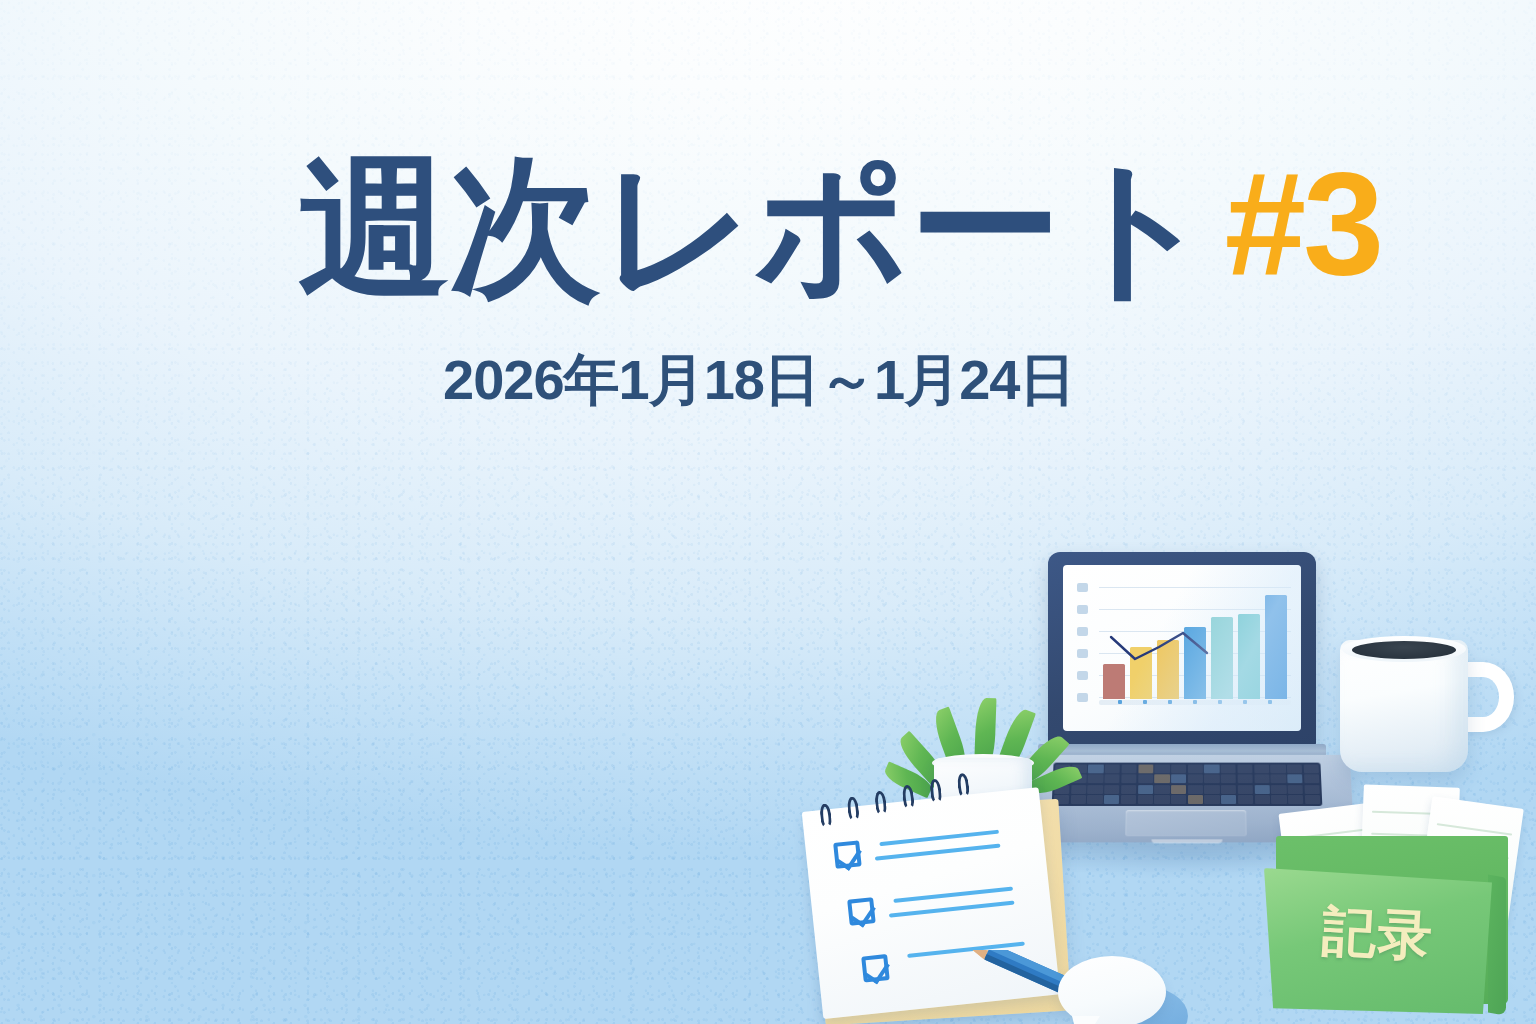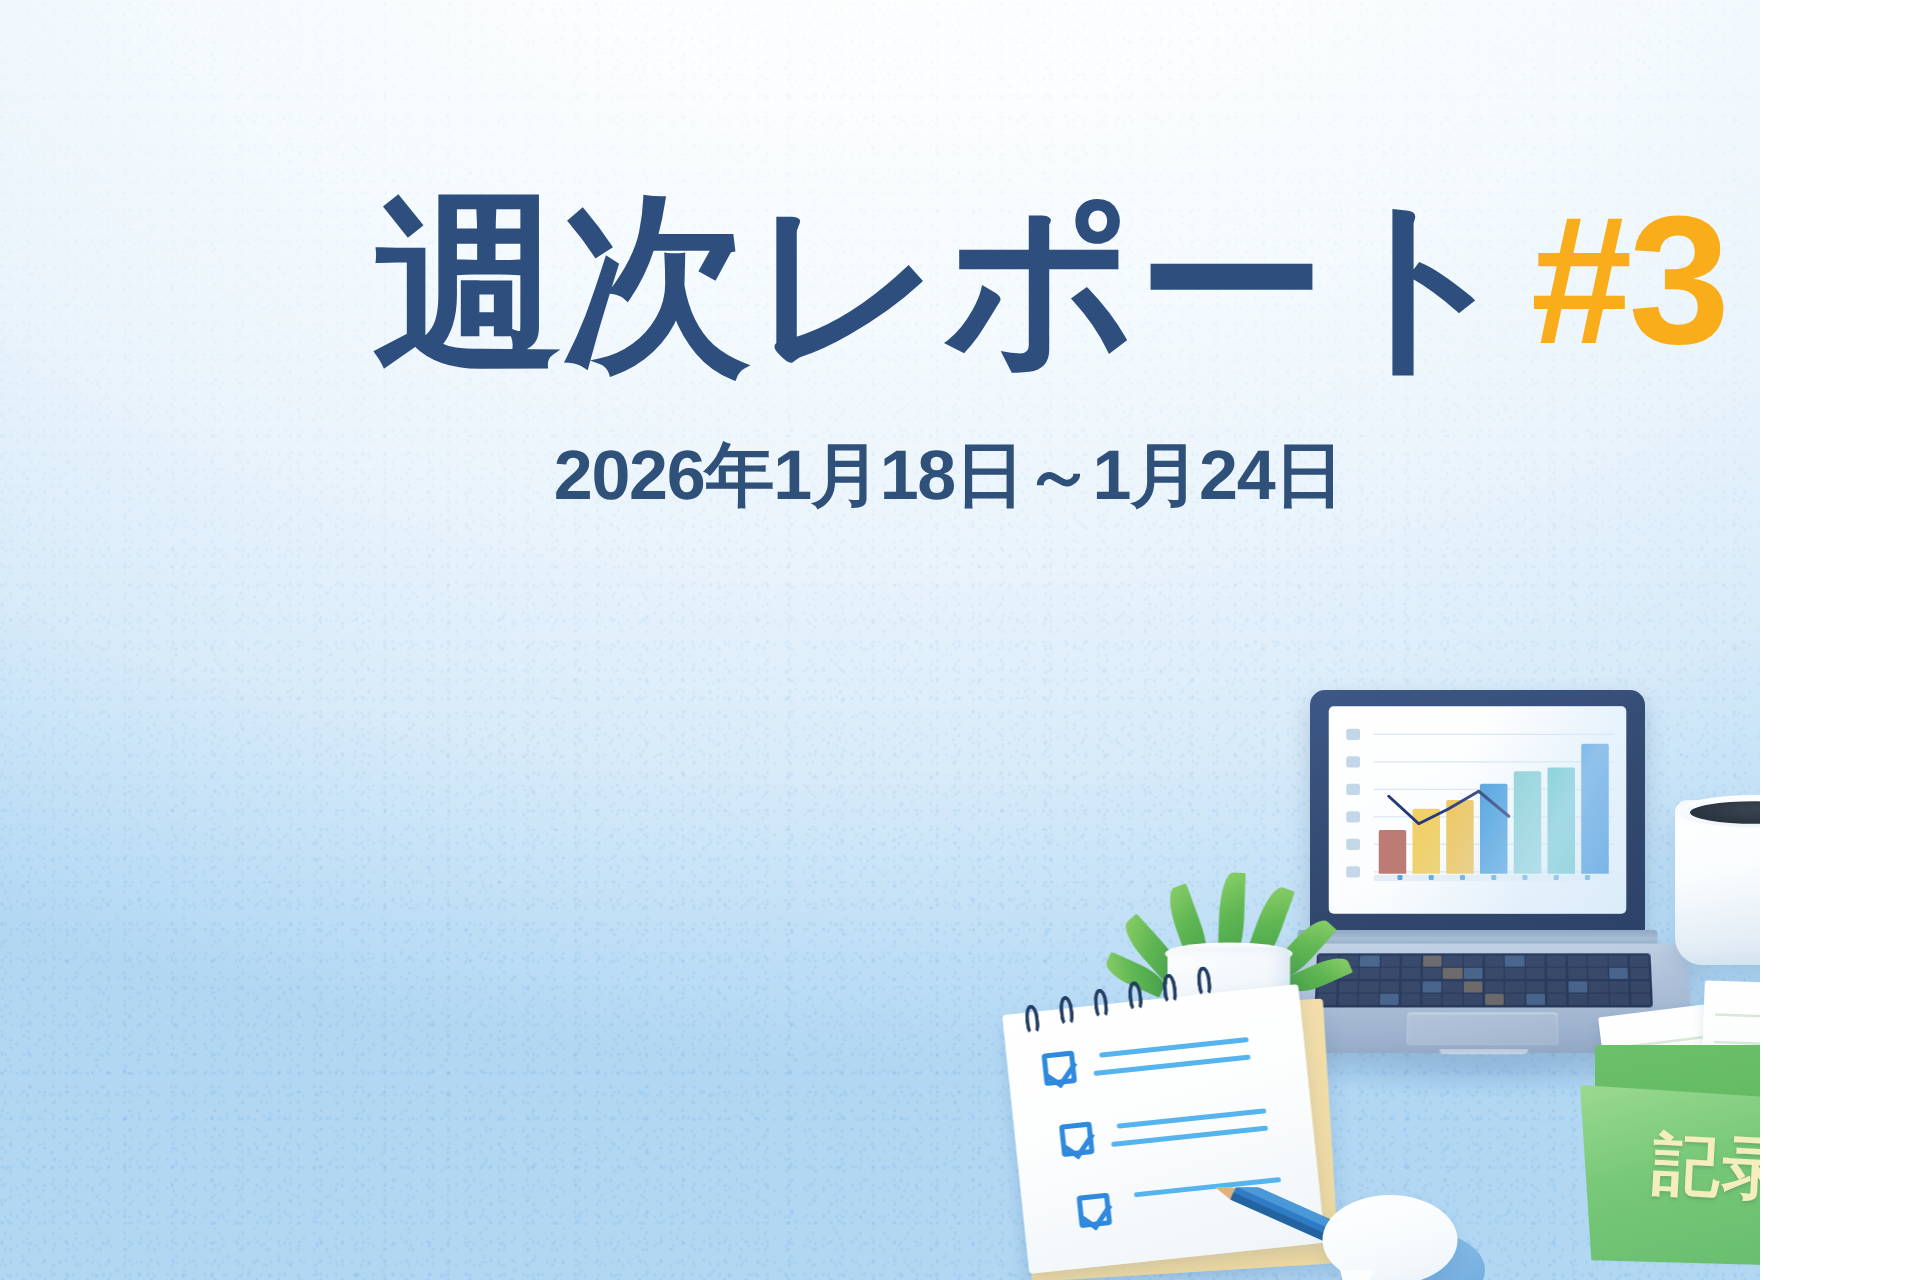--- a/index.html
+++ b/index.html
@@ -7,21 +7,21 @@
 
   html, body {
     width:1536px; height:1024px;
     overflow:hidden;
     font-family:"Liberation Sans", "DejaVu Sans", sans-serif;
   }
 
   
   #slide {
     position:relative;
-    width:1408px; height:1024px;
+    width:1536px; height:1024px;
     overflow:hidden;
     background:
       radial-gradient(115% 95% at 52% -12%, #ffffff 0%, #fbfdfe 22%, #f4fafd 40%, #eaf4fc 58%, #d8ebf9 76%, #c2e0f6 89%, #b1d7f3 100%);
   }
 
   
   #noise {
     position:absolute; inset:0;
     pointer-events:none;
     opacity:.55;

